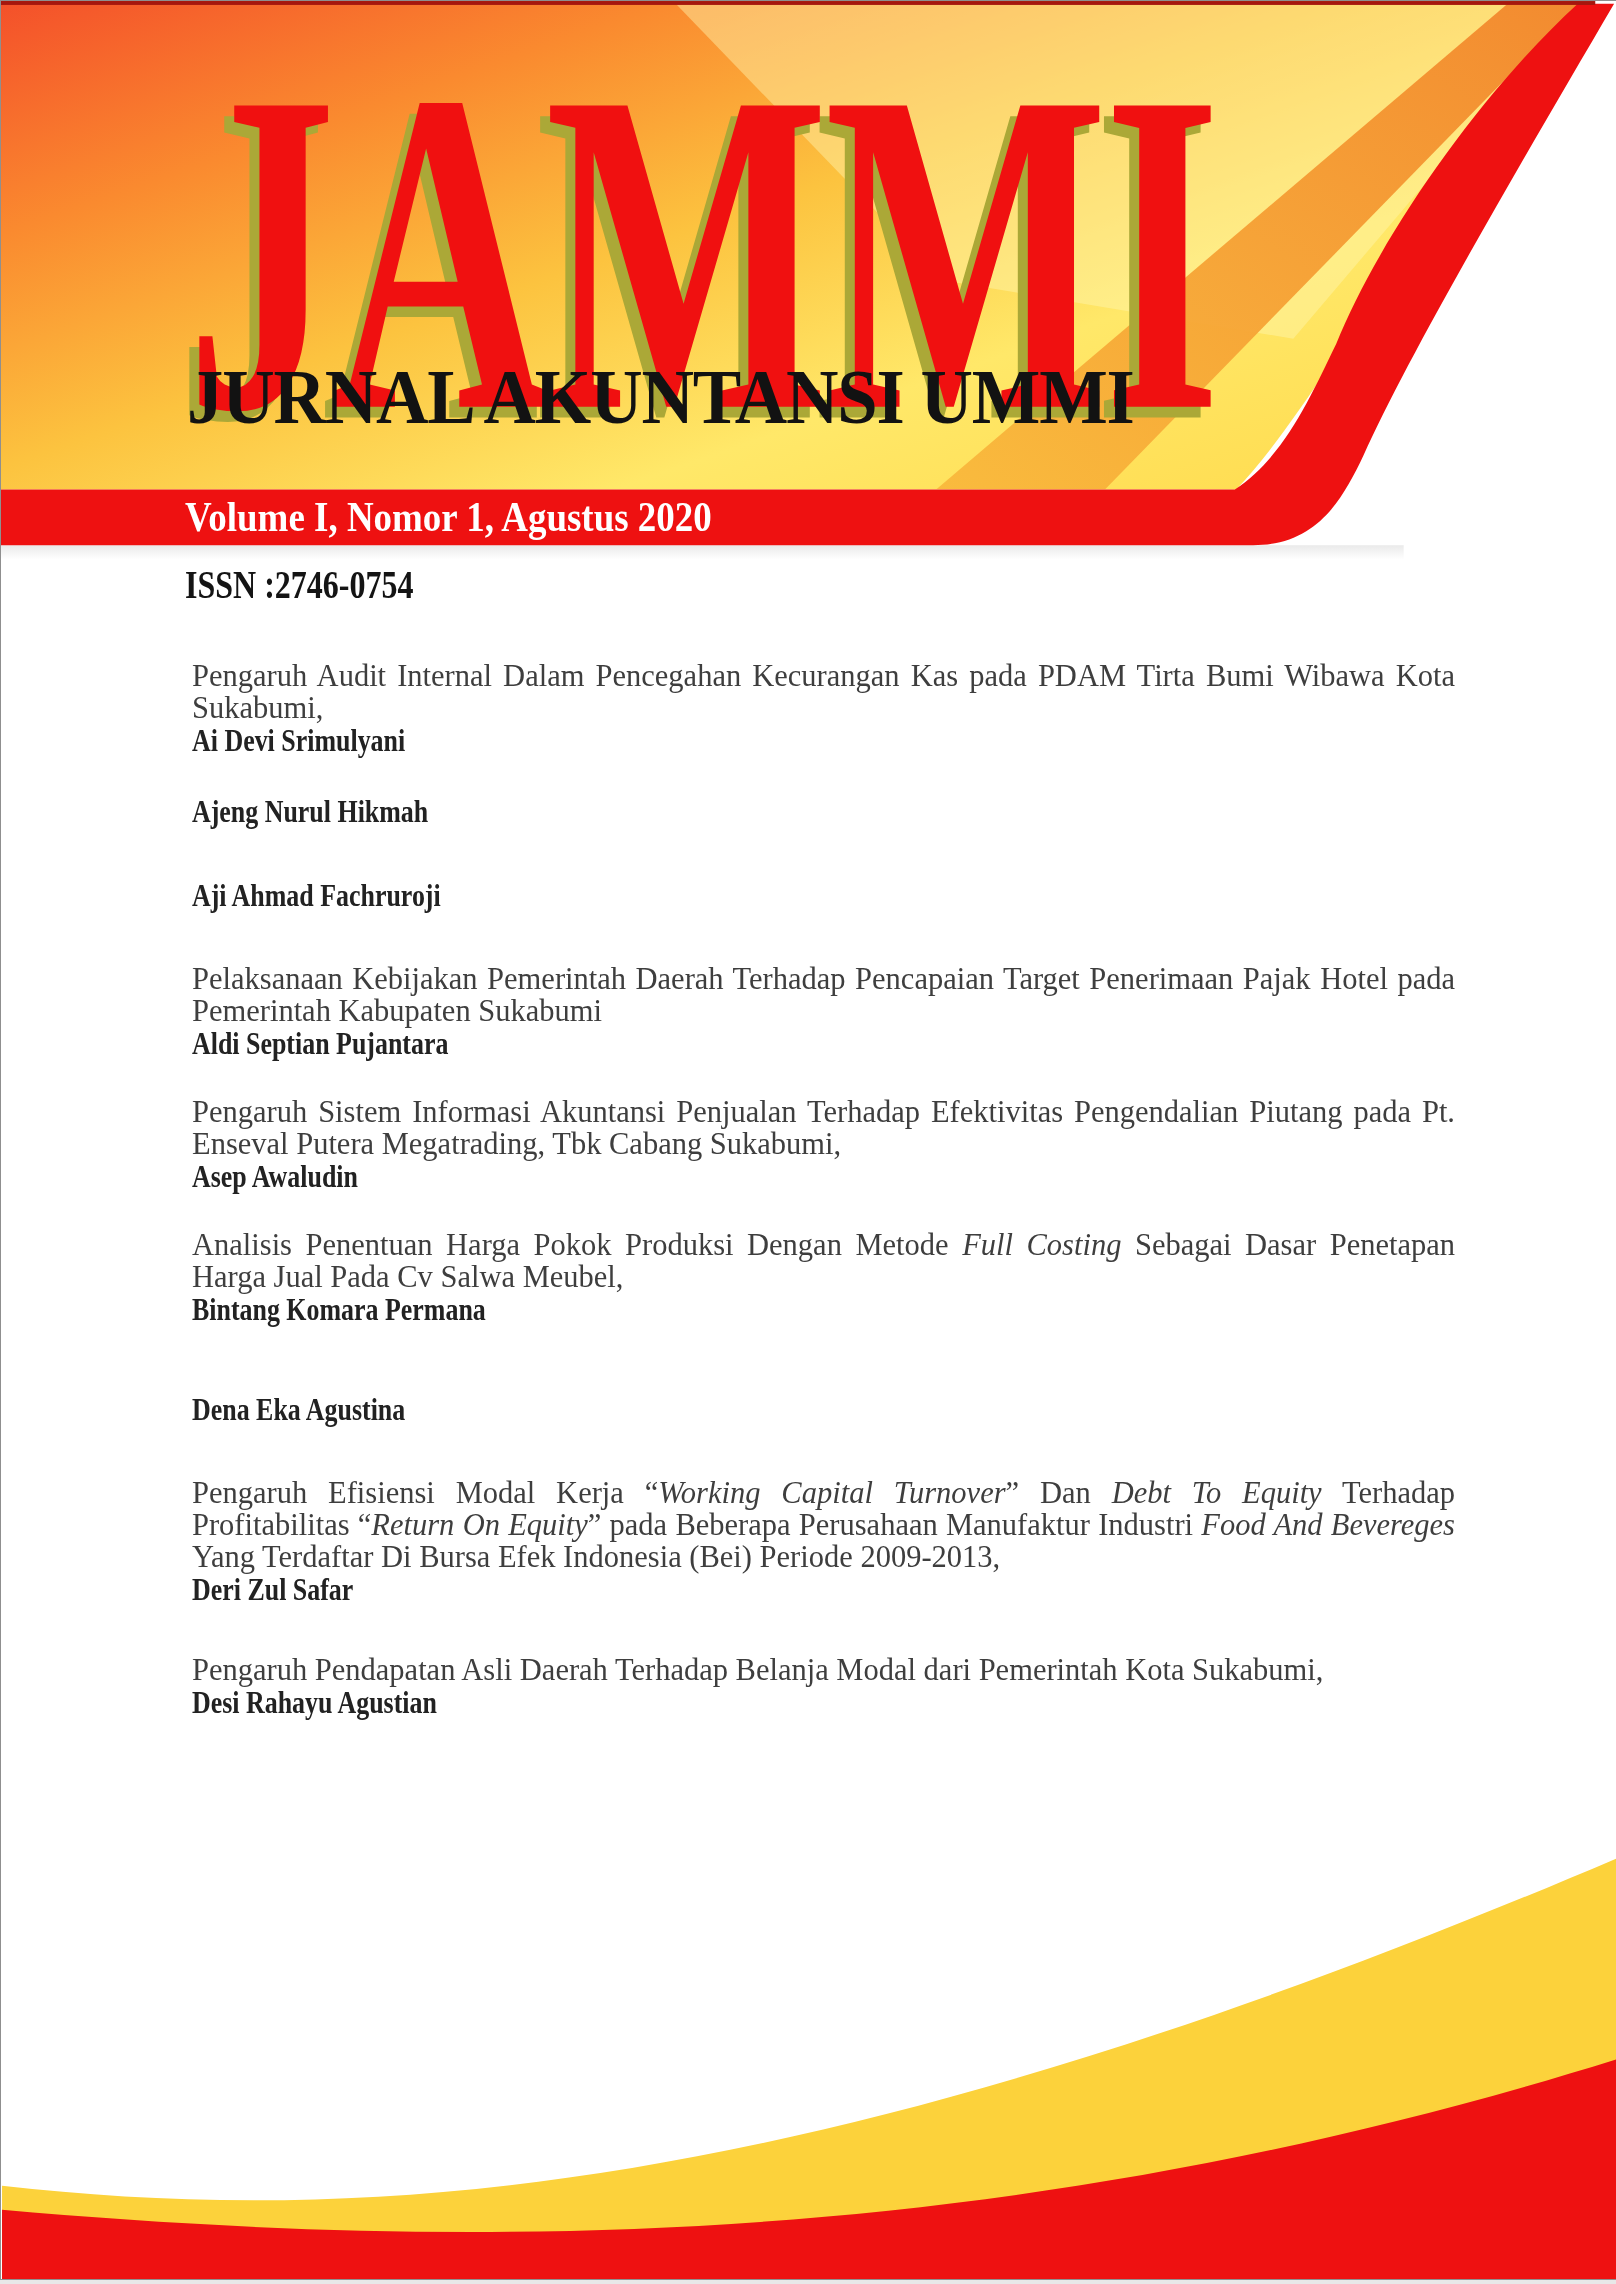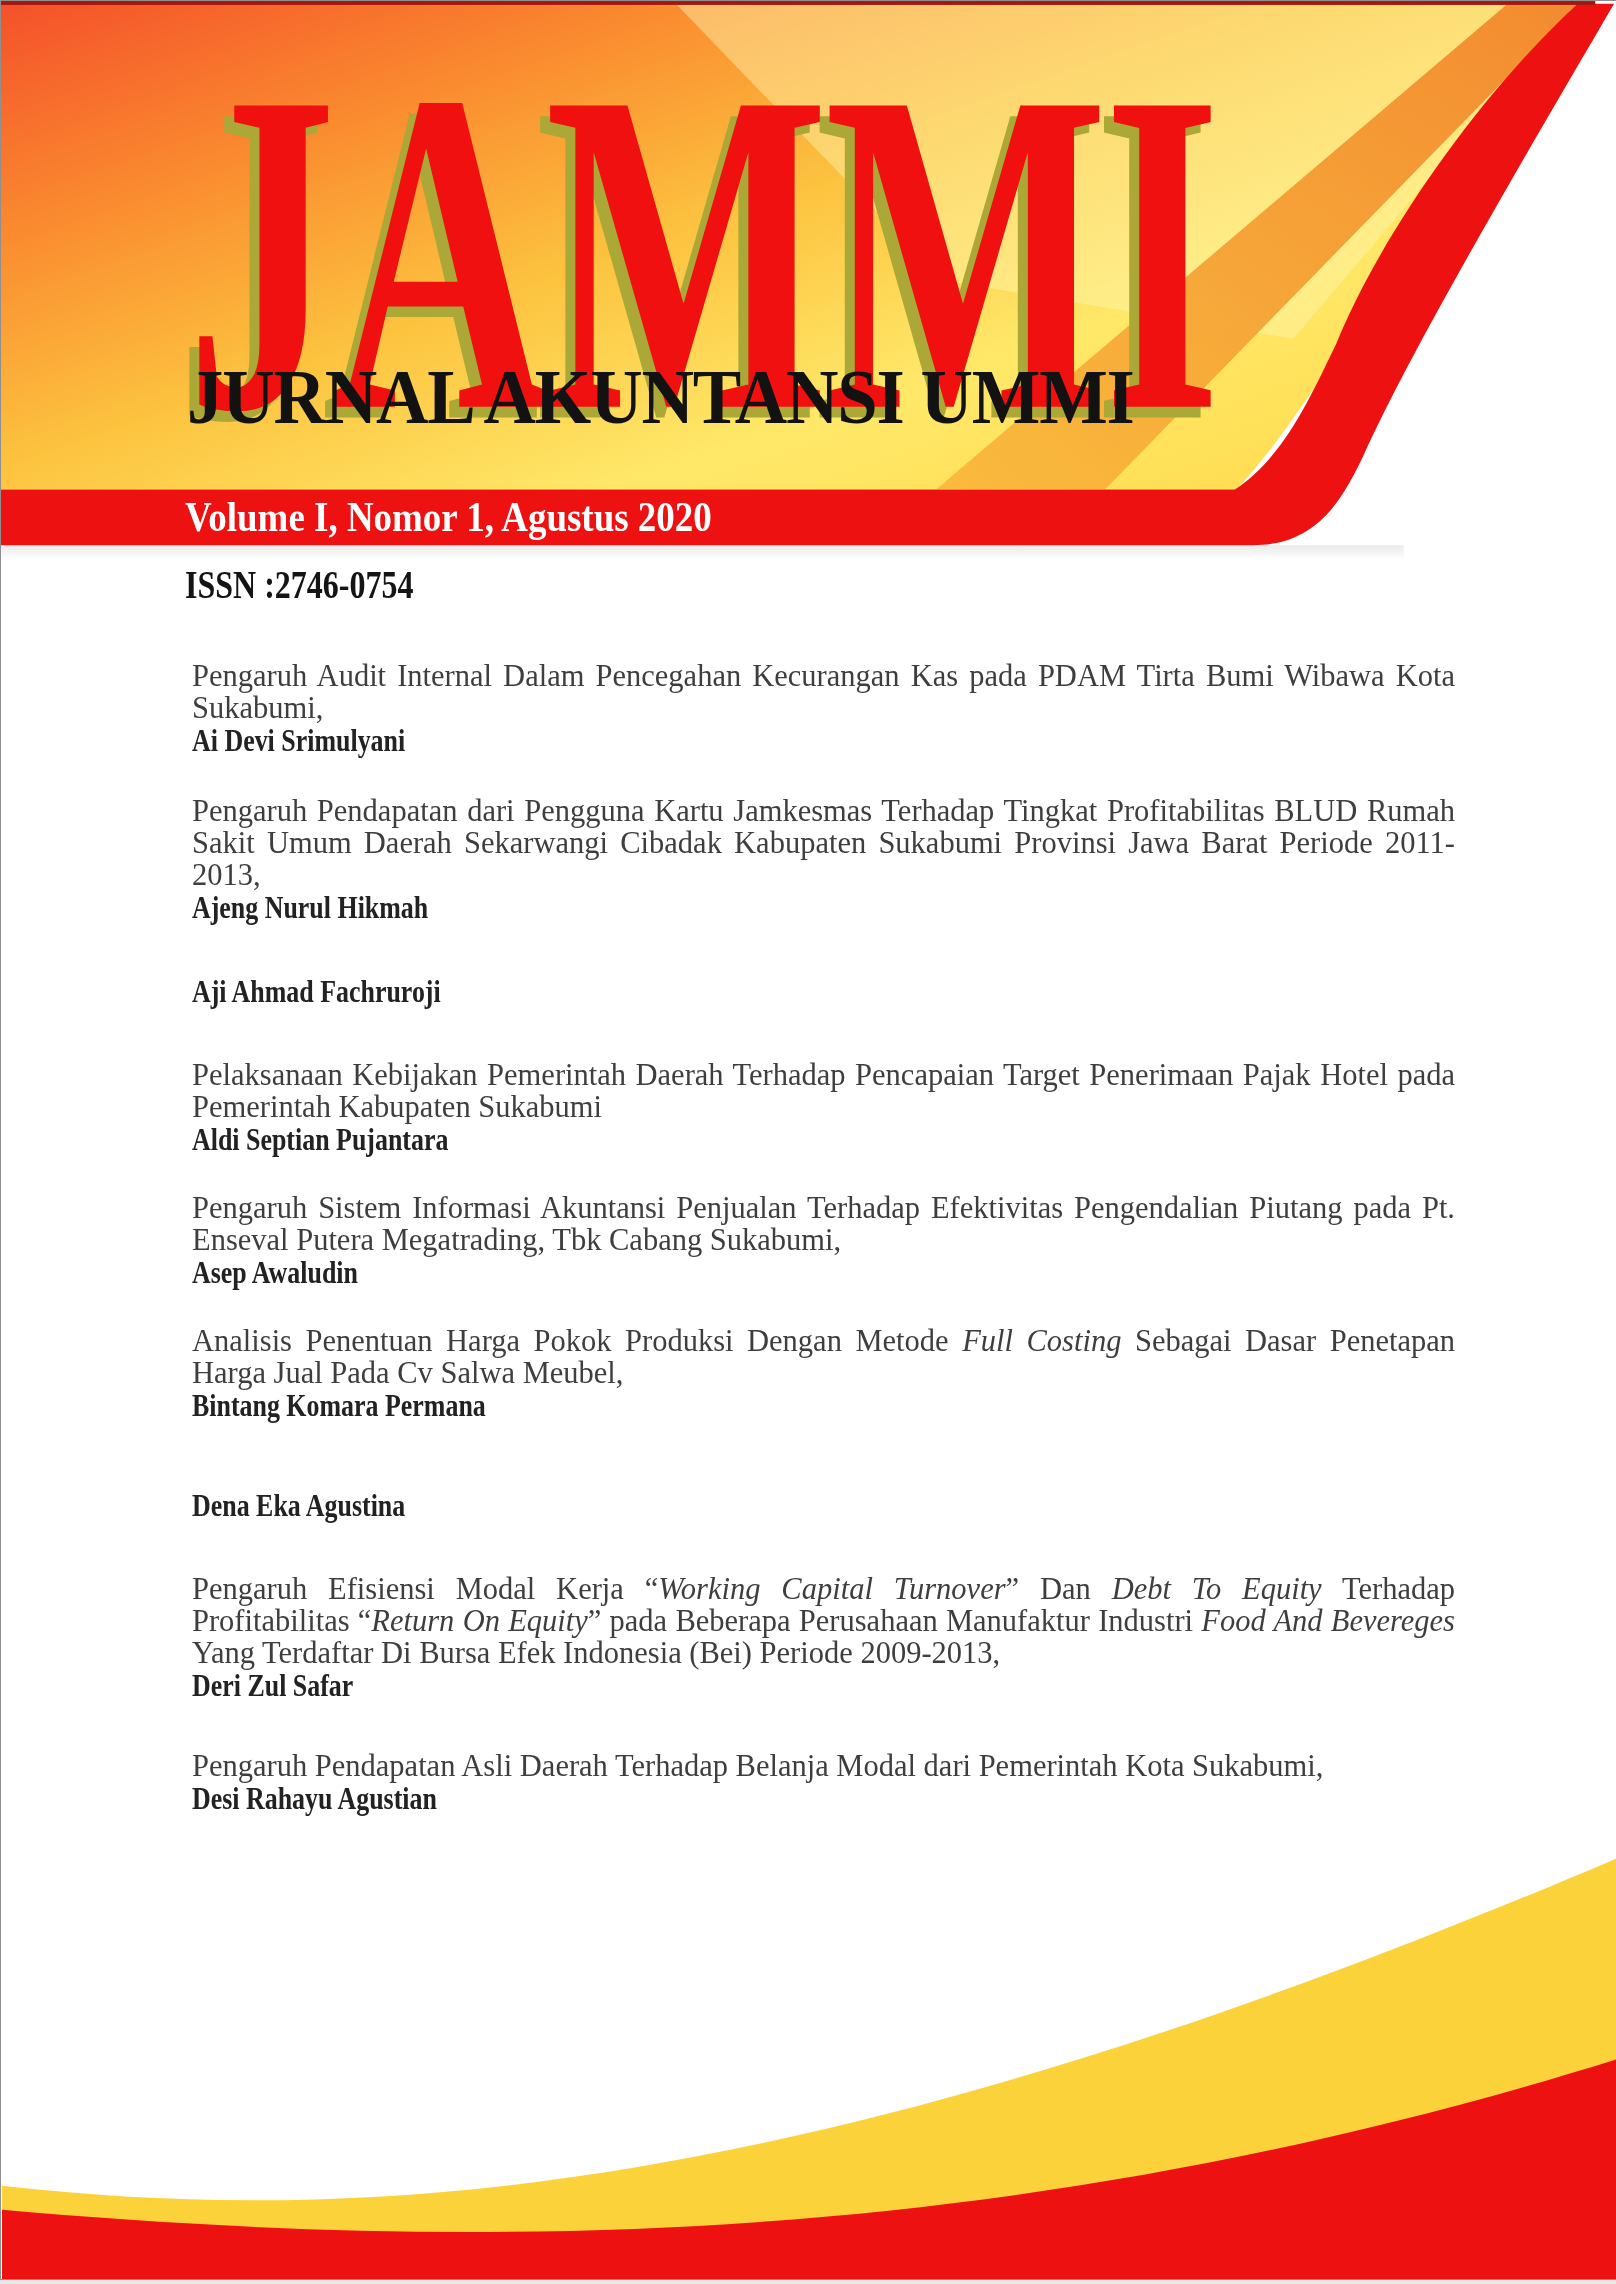--- a/index.html
+++ b/index.html
@@ -120,21 +120,20 @@
   <div class="subtitle">JURNAL AKUNTANSI UMMI</div>
   <div class="volume">Volume I, Nomor 1, Agustus 2020</div>
   <div class="issn">ISSN :2746-0754</div>
 
   <div class="articles">
       <div class="article">
         <p class="title"><span>Pengaruh Audit Internal Dalam Pencegahan Kecurangan Kas pada PDAM Tirta Bumi Wibawa Kota Sukabumi,</span></p>
         <p class="author">Ai Devi Srimulyani</p>
       </div>
       <div class="article">
-        <p class="title"><span>Pengaruh Pendapatan dari Pengguna Kartu Jamkesmas Terhadap Tingkat Profitabilitas BLUD Rumah Sakit Umum Daerah Sekarwangi Cibadak Kabupaten Sukabumi Provinsi Jawa Barat Periode 2011-2013,</span></p>
         <p class="author">Ajeng Nurul Hikmah</p>
       </div>
       <div class="article">
         <p class="author">Aji Ahmad Fachruroji</p>
       </div>
       <div class="article">
         <p class="title"><span>Pelaksanaan Kebijakan Pemerintah Daerah Terhadap Pencapaian Target Penerimaan Pajak Hotel pada Pemerintah Kabupaten Sukabumi</span></p>
         <p class="author">Aldi Septian Pujantara</p>
       </div>
       <div class="article">

